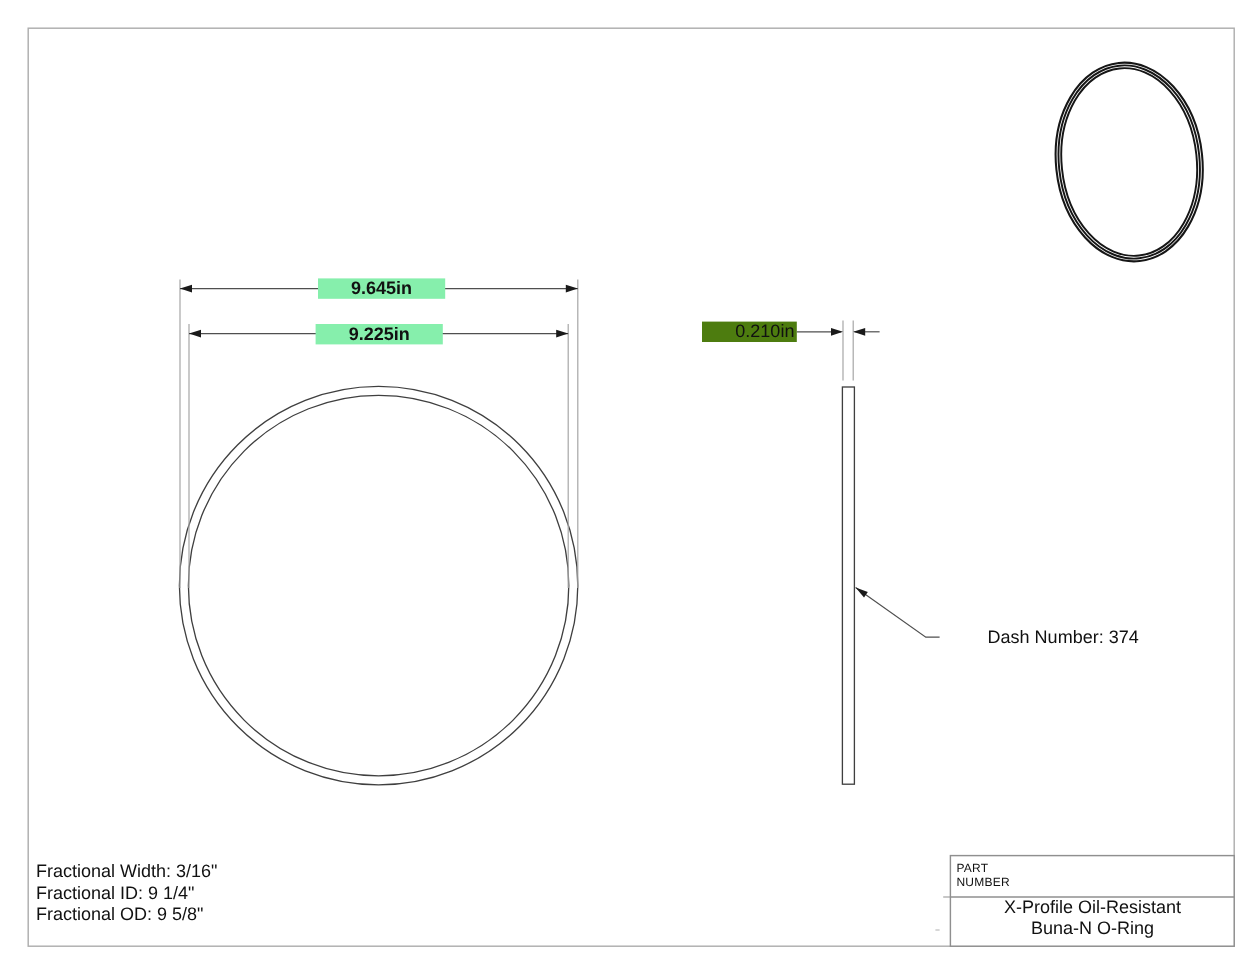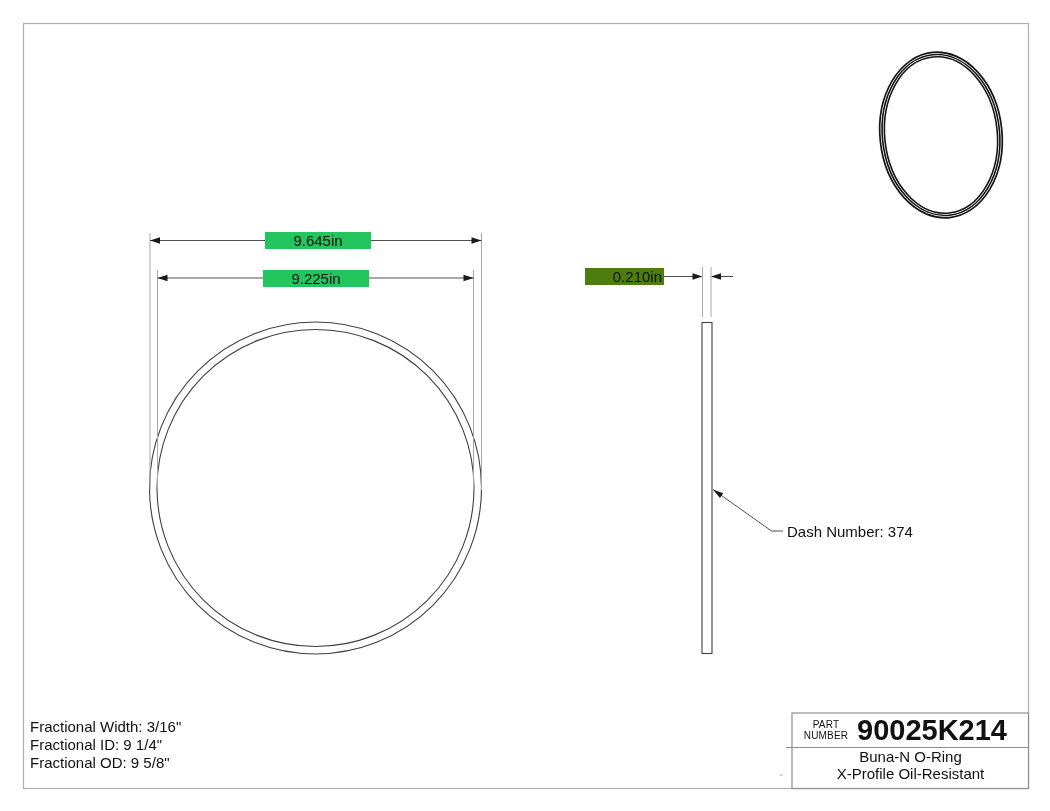--- a/index.html
+++ b/index.html
@@ -8,32 +8,32 @@
     width:1050px;height:811px;
     background:#fff;
     font-family:"Liberation Sans","DejaVu Sans",sans-serif;
     color:#111;
     overflow:hidden;
   }
   #drawing-svg{position:absolute;left:0;top:0;}
   .txt{position:absolute;white-space:nowrap;color:#111;}
   .dim-label{
     font-size:15px;line-height:17px;text-align:center;
-    background:#22c55e;padding:0 3px;
+    background:#86efac;padding:0 3px;font-weight:bold;
   }
   .dim-label-right{
     font-size:15px;line-height:17px;text-align:right;
     background:#4d7c0f;padding:0 2px;
   }
-  .leader-label{font-size:15px;line-height:17px;}
+  .leader-label{font-size:15px;line-height:17px;margin-left:36px;}
   .notes{
     font-size:15px;line-height:18px;text-align:left;
   }
   .pn-word{
-    font-size:10px;line-height:11px;text-align:center;
+    font-size:10px;line-height:11px;
     letter-spacing:0.2px;display:block;
   }
   .pn-label{top:719px;left:797px;width:58px;}
   .pn-value{
     top:715px;left:842px;width:180px;text-align:center;
     font-size:29px;line-height:31px;font-weight:bold;letter-spacing:0px;
   }
   .pn-desc{
     top:748px;left:792px;width:237px;text-align:center;
     font-size:15px;line-height:17px;
@@ -115,20 +115,19 @@
     <div>Fractional Width: 3/16"</div>
     <div>Fractional ID: 9 1/4"</div>
     <div>Fractional OD: 9 5/8"</div>
   </div>
 
   <div class="txt pn-label">
     <span class="pn-word">PART</span>
     <span class="pn-word">NUMBER</span>
   </div>
 
-  <div class="txt pn-value">90025K214</div>
 
   <div class="txt pn-desc">
+    <div>X-Profile Oil-Resistant</div>
     <div>Buna-N O-Ring</div>
-    <div>X-Profile Oil-Resistant</div>
   </div>
 
 </div>
 
 </body></html>

